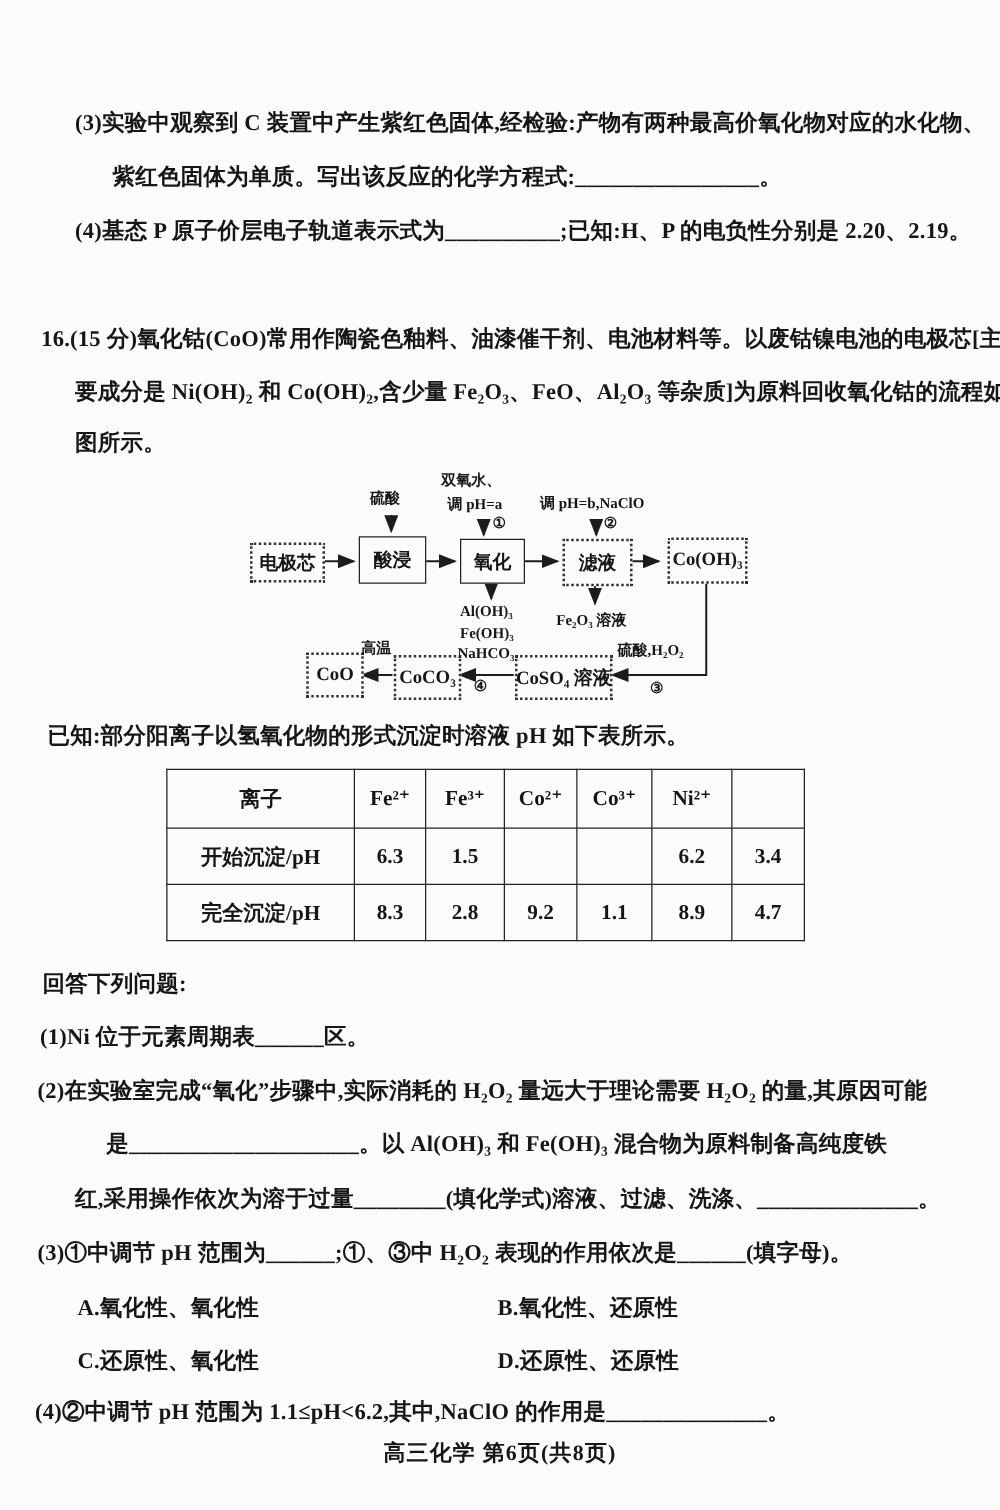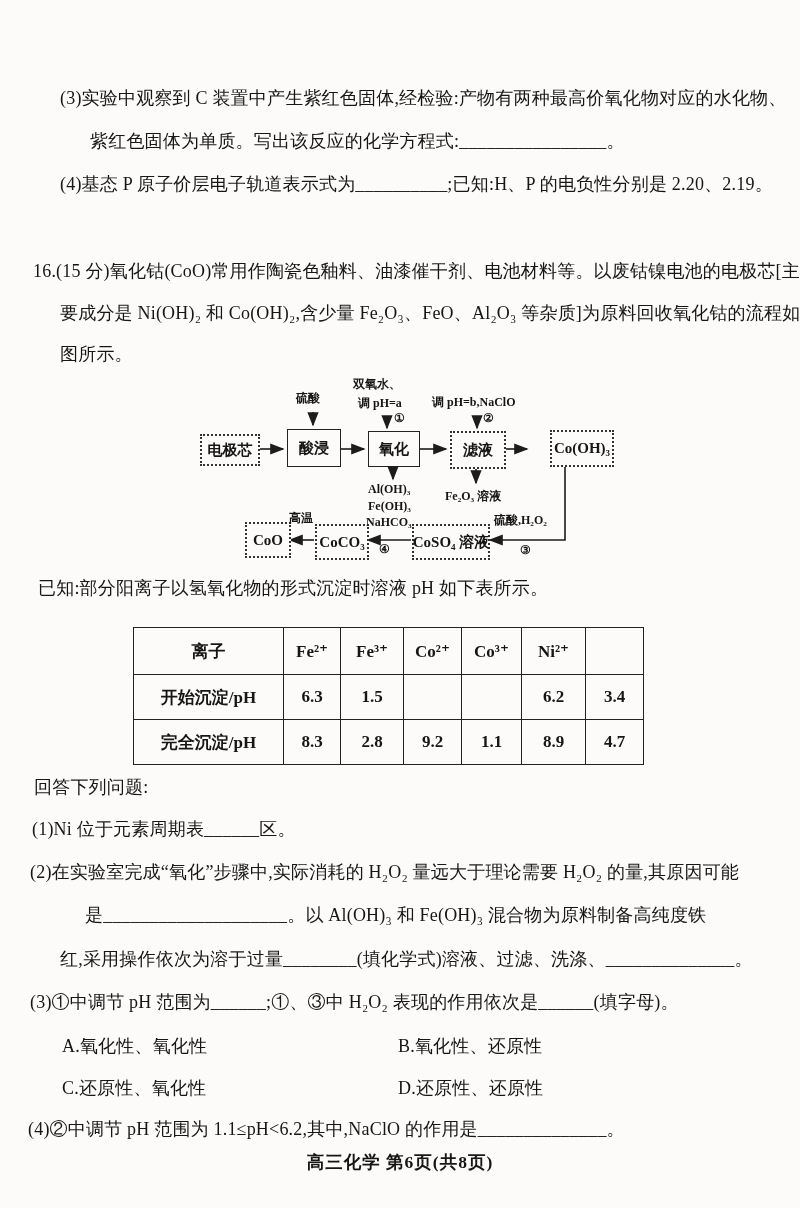--- a/index.html
+++ b/index.html
@@ -8,42 +8,42 @@
     width:800px;height:1208px;
     background:#fcfbf9;
     font-family:"Liberation Serif","DejaVu Serif",serif;
     color:#161616;
     overflow:hidden;
   }
   .line{
     position:absolute;
     white-space:nowrap;
     font-size:18px;
-    font-weight:400;
+    font-weight:700;
     letter-spacing:.2px;
   }
   
   .flow{position:absolute;left:150px;top:372px;width:540px;height:200px;}
   .flow svg{position:absolute;left:0;top:0;}
   .fbox,.dbox{
     position:absolute;
     display:flex;align-items:center;justify-content:center;
     font-size:15px;font-weight:700;white-space:nowrap;
     background:#fcfbf9;
   }
   .fbox{border:1.8px solid #222;}
   .dbox{border:2px dotted #333;}
   .flabel{
     position:absolute;
     font-size:12px;font-weight:700;white-space:nowrap;
   }
   
   table.ph{
     position:absolute;left:133px;top:615px;
-    border-collapse:collapse;table-layout:fixed;margin-top:12px;
+    border-collapse:collapse;table-layout:fixed;
   }
   table.ph td{
     border:1.7px solid #222;
     text-align:center;vertical-align:middle;
     font-size:17px;font-weight:600;
     height:44px;padding:0;
   }
   table.ph tr:first-child td{height:46px;}
   
   .footer{
@@ -85,21 +85,21 @@
         <path d="M415,92 L415,168 L340,168" marker-end="url(#ah)"></path>
         <line x1="261" y1="168" x2="218" y2="168" marker-end="url(#ah)"></line>
         <line x1="164" y1="168" x2="140" y2="168" marker-end="url(#ah)"></line>
       </g>
     </svg>
 
     <div class="dbox" style="left:50px;top:62px;width:56px;height:28px">电极芯</div>
     <div class="fbox" style="left:137px;top:57px;width:52px;height:36px">酸浸</div>
     <div class="fbox" style="left:218px;top:59px;width:50px;height:34px">氧化</div>
     <div class="dbox" style="left:300px;top:59px;width:52px;height:34px">滤液</div>
-    <div class="dbox" style="left:400px;top:58px;width:60px;height:33px">Co(OH)₃</div>
+    <div class="dbox" style="left:384px;top:58px;width:60px;height:33px">Co(OH)₃</div>
     <div class="dbox" style="left:262px;top:152px;width:74px;height:32px">CoSO₄ 溶液</div>
     <div class="dbox" style="left:165px;top:152px;width:50px;height:32px">CoCO₃</div>
     <div class="dbox" style="left:95px;top:150px;width:42px;height:32px">CoO</div>
 
     <div class="flabel" style="left:146px;top:18px">硫酸</div>
     <div class="flabel" style="left:203px;top:4px">双氧水、</div>
     <div class="flabel" style="left:208px;top:23px">调 pH=a</div>
     <div class="flabel" style="left:244px;top:39px">①</div>
     <div class="flabel" style="left:282px;top:22px">调 pH=b,NaClO</div>
     <div class="flabel" style="left:333px;top:39px">②</div>

